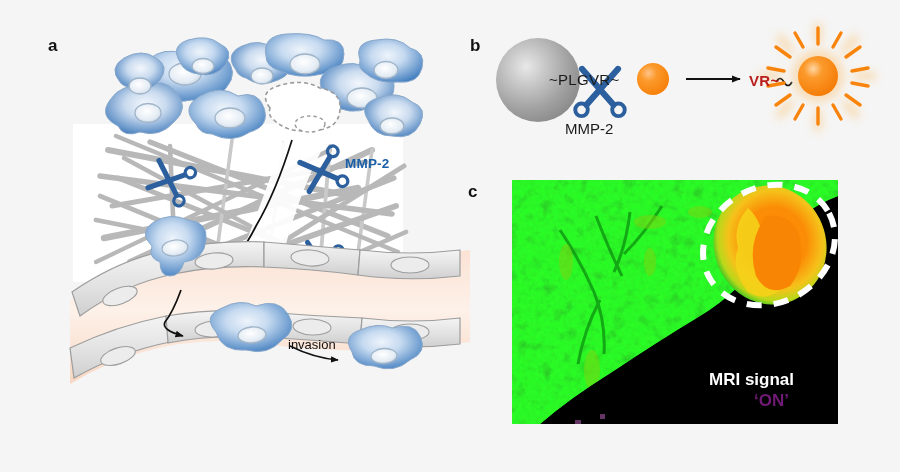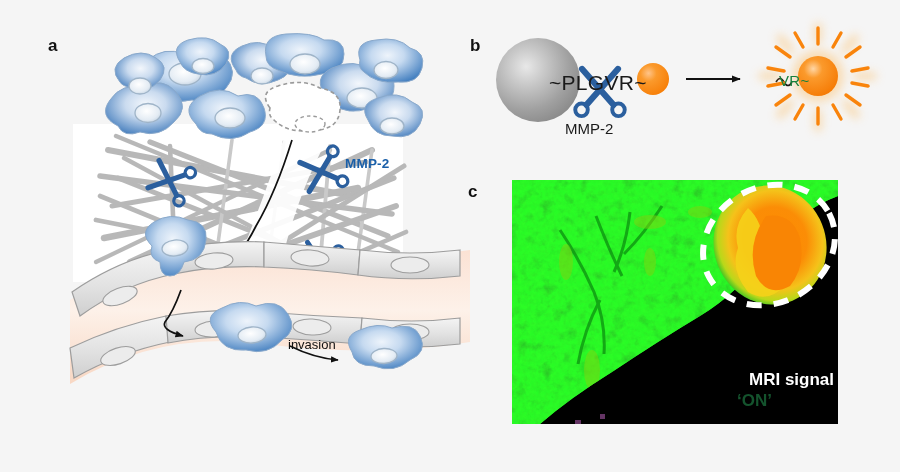--- a/index.html
+++ b/index.html
@@ -30,37 +30,37 @@
     font-size:13.5px;font-weight:bold;
     color:#1a5fa8;
     letter-spacing:.2px;
   }
   #mmp2-b{
     left:565px;top:120px;
     font-size:15px;color:#1a1a1a;
   }
   #peptide-left{
     left:549px;top:71px;
-    font-size:21px;color:#1a1a1a;letter-spacing:.3px;
+    font-size:15px;color:#1a1a1a;letter-spacing:.3px;
   }
   #peptide-right{
-    left:779px;top:72px;
-    font-size:15px;color:#15803d;letter-spacing:.3px;
+    left:749px;top:72px;
+    font-size:15px;color:#b91c1c;letter-spacing:.3px;font-weight:bold;
   }
   #invasion{
     left:288px;top:329px;
     font-size:13px;color:#111;margin-top:8px;
   }
   #mri-line1{
     left:709px;top:370px;
-    font-size:17px;font-weight:bold;color:#fff;margin-left:40px;
+    font-size:17px;font-weight:bold;color:#fff;
   }
   #mri-line2{
-    left:737px;top:391px;
-    font-size:17px;font-weight:bold;color:#14532d;
+    left:754px;top:391px;
+    font-size:17px;font-weight:bold;color:#701a75;
   }
 </style>
 </head>
 <body>
 
 <div id="figure">
 
   <div class="panel-label" id="label-a">a</div>
   <div class="panel-label" id="label-b">b</div>
   <div class="panel-label" id="label-c">c</div>

